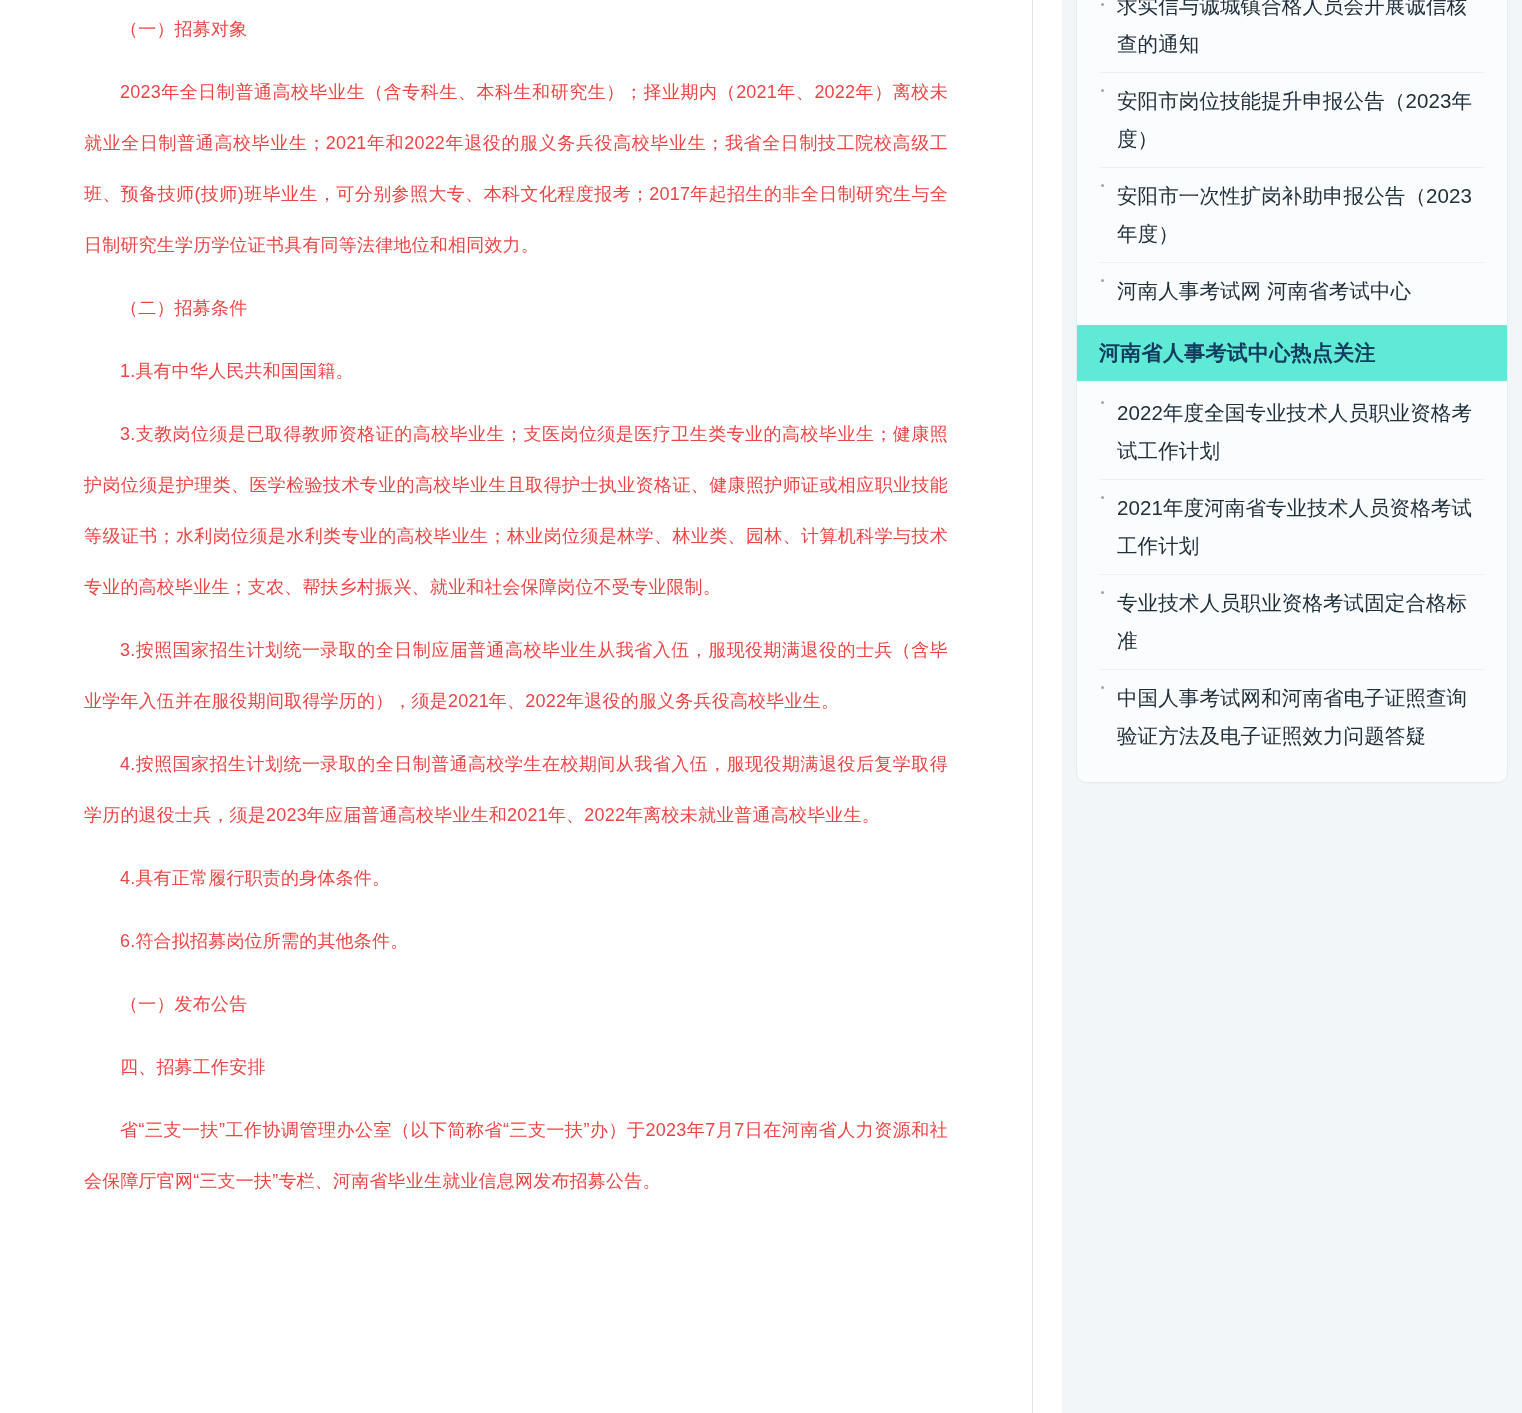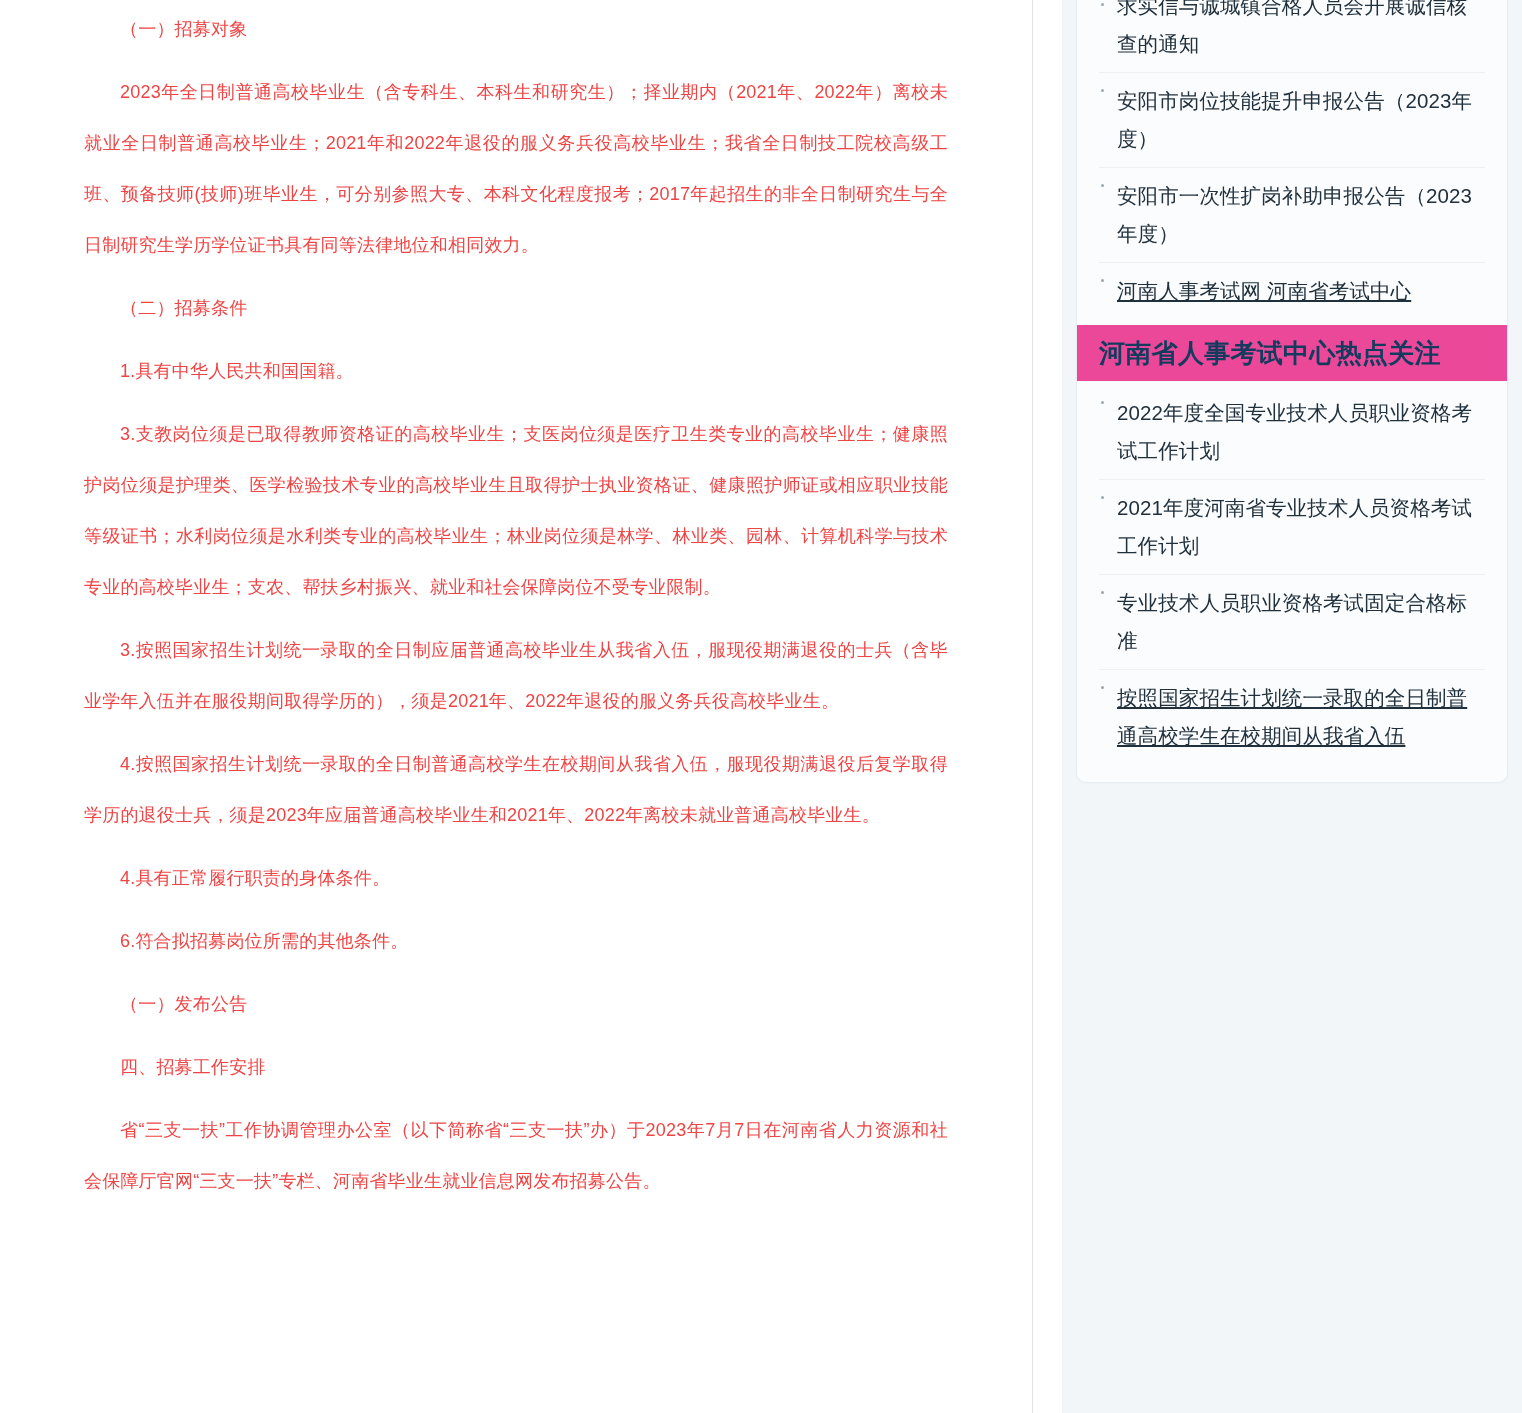--- a/index.html
+++ b/index.html
@@ -76,40 +76,40 @@
   }
   .side-list li {
     position: relative;
     font-size: 20.5px;
     line-height: 38px;
     color: #20303d;
     padding: 9px 4px 9px 18px;
     border-bottom: 1px solid #eef1f3;
     letter-spacing: 0.1px;
   }
-  .side-list li:last-child { border-bottom: none; text-decoration: underline; }
+  .side-list li:last-child { border-bottom: none; }
   .side-list li .dot {
     position: absolute;
     left: 2px;
     top: 16px;
     width: 3px;
     height: 3px;
     background: #9aa7b0;
     border-radius: 50%;
     display: block;
   }
   .side-list li.clipped {
     padding-top: 0;
     line-height: 38px;
   }
   .side-head {
-    background: #ec4899;
+    background: #5eead4;
     color: #123b5e;
     font-weight: bold;
-    font-size: 26px;
+    font-size: 21px;
     line-height: 28px;
     padding: 14px 22px 14px 22px;
     margin: 6px 0 4px 0;
     letter-spacing: 0.3px;
   }
 </style>
 </head>
 <body>
 
 <div class="page">
@@ -166,20 +166,20 @@
         <li>
           <span class="dot"></span>
           <span>2021年度河南省专业技术人员资格考试工作计划</span>
         </li>
         <li>
           <span class="dot"></span>
           <span>专业技术人员职业资格考试固定合格标准</span>
         </li>
         <li>
           <span class="dot"></span>
-          <span>按照国家招生计划统一录取的全日制普通高校学生在校期间从我省入伍</span>
+          <span>中国人事考试网和河南省电子证照查询验证方法及电子证照效力问题答疑</span>
         </li>
       </ul>
 
     </div>
   </div>
 
 </div>
 
 </body></html>

